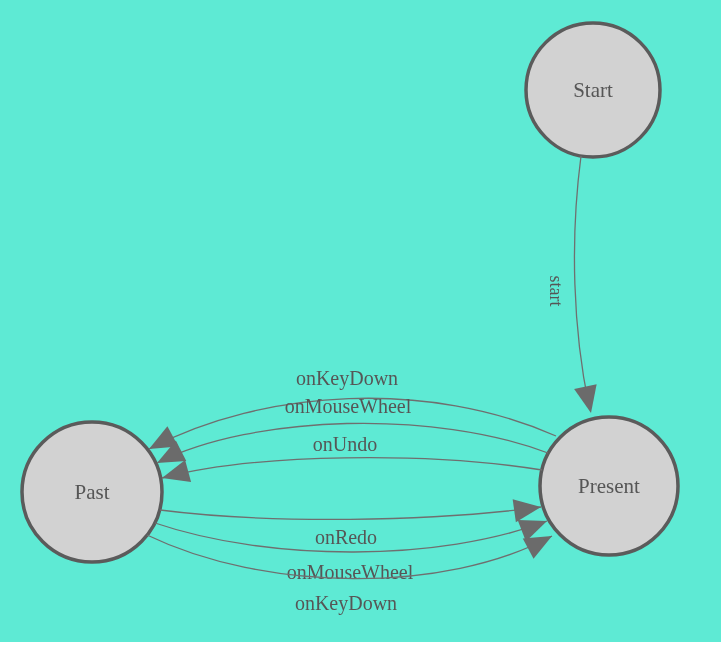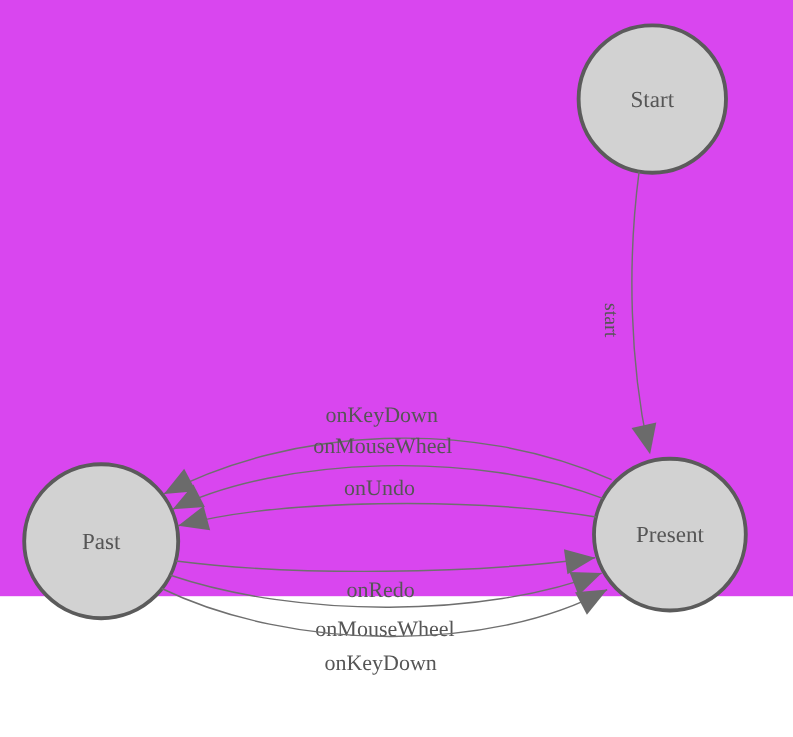--- a/index.html
+++ b/index.html
@@ -7,22 +7,22 @@
     padding: 0;
     background: #ffffff;
     width: 721px;
     height: 670px;
     overflow: hidden;
     font-family: "Liberation Serif", "DejaVu Serif", serif;
   }
   .canvas {
     position: relative;
     width: 721px;
-    height: 542px;
-    background: #d946ef;
+    height: 642px;
+    background: #5eead4;
   }
   svg { display: block; }
   text {
     font-family: "Liberation Serif", "DejaVu Serif", serif;
     text-anchor: middle;
   }
   .node-label {
     font-size: 21px;
     dominant-baseline: central;
   }

